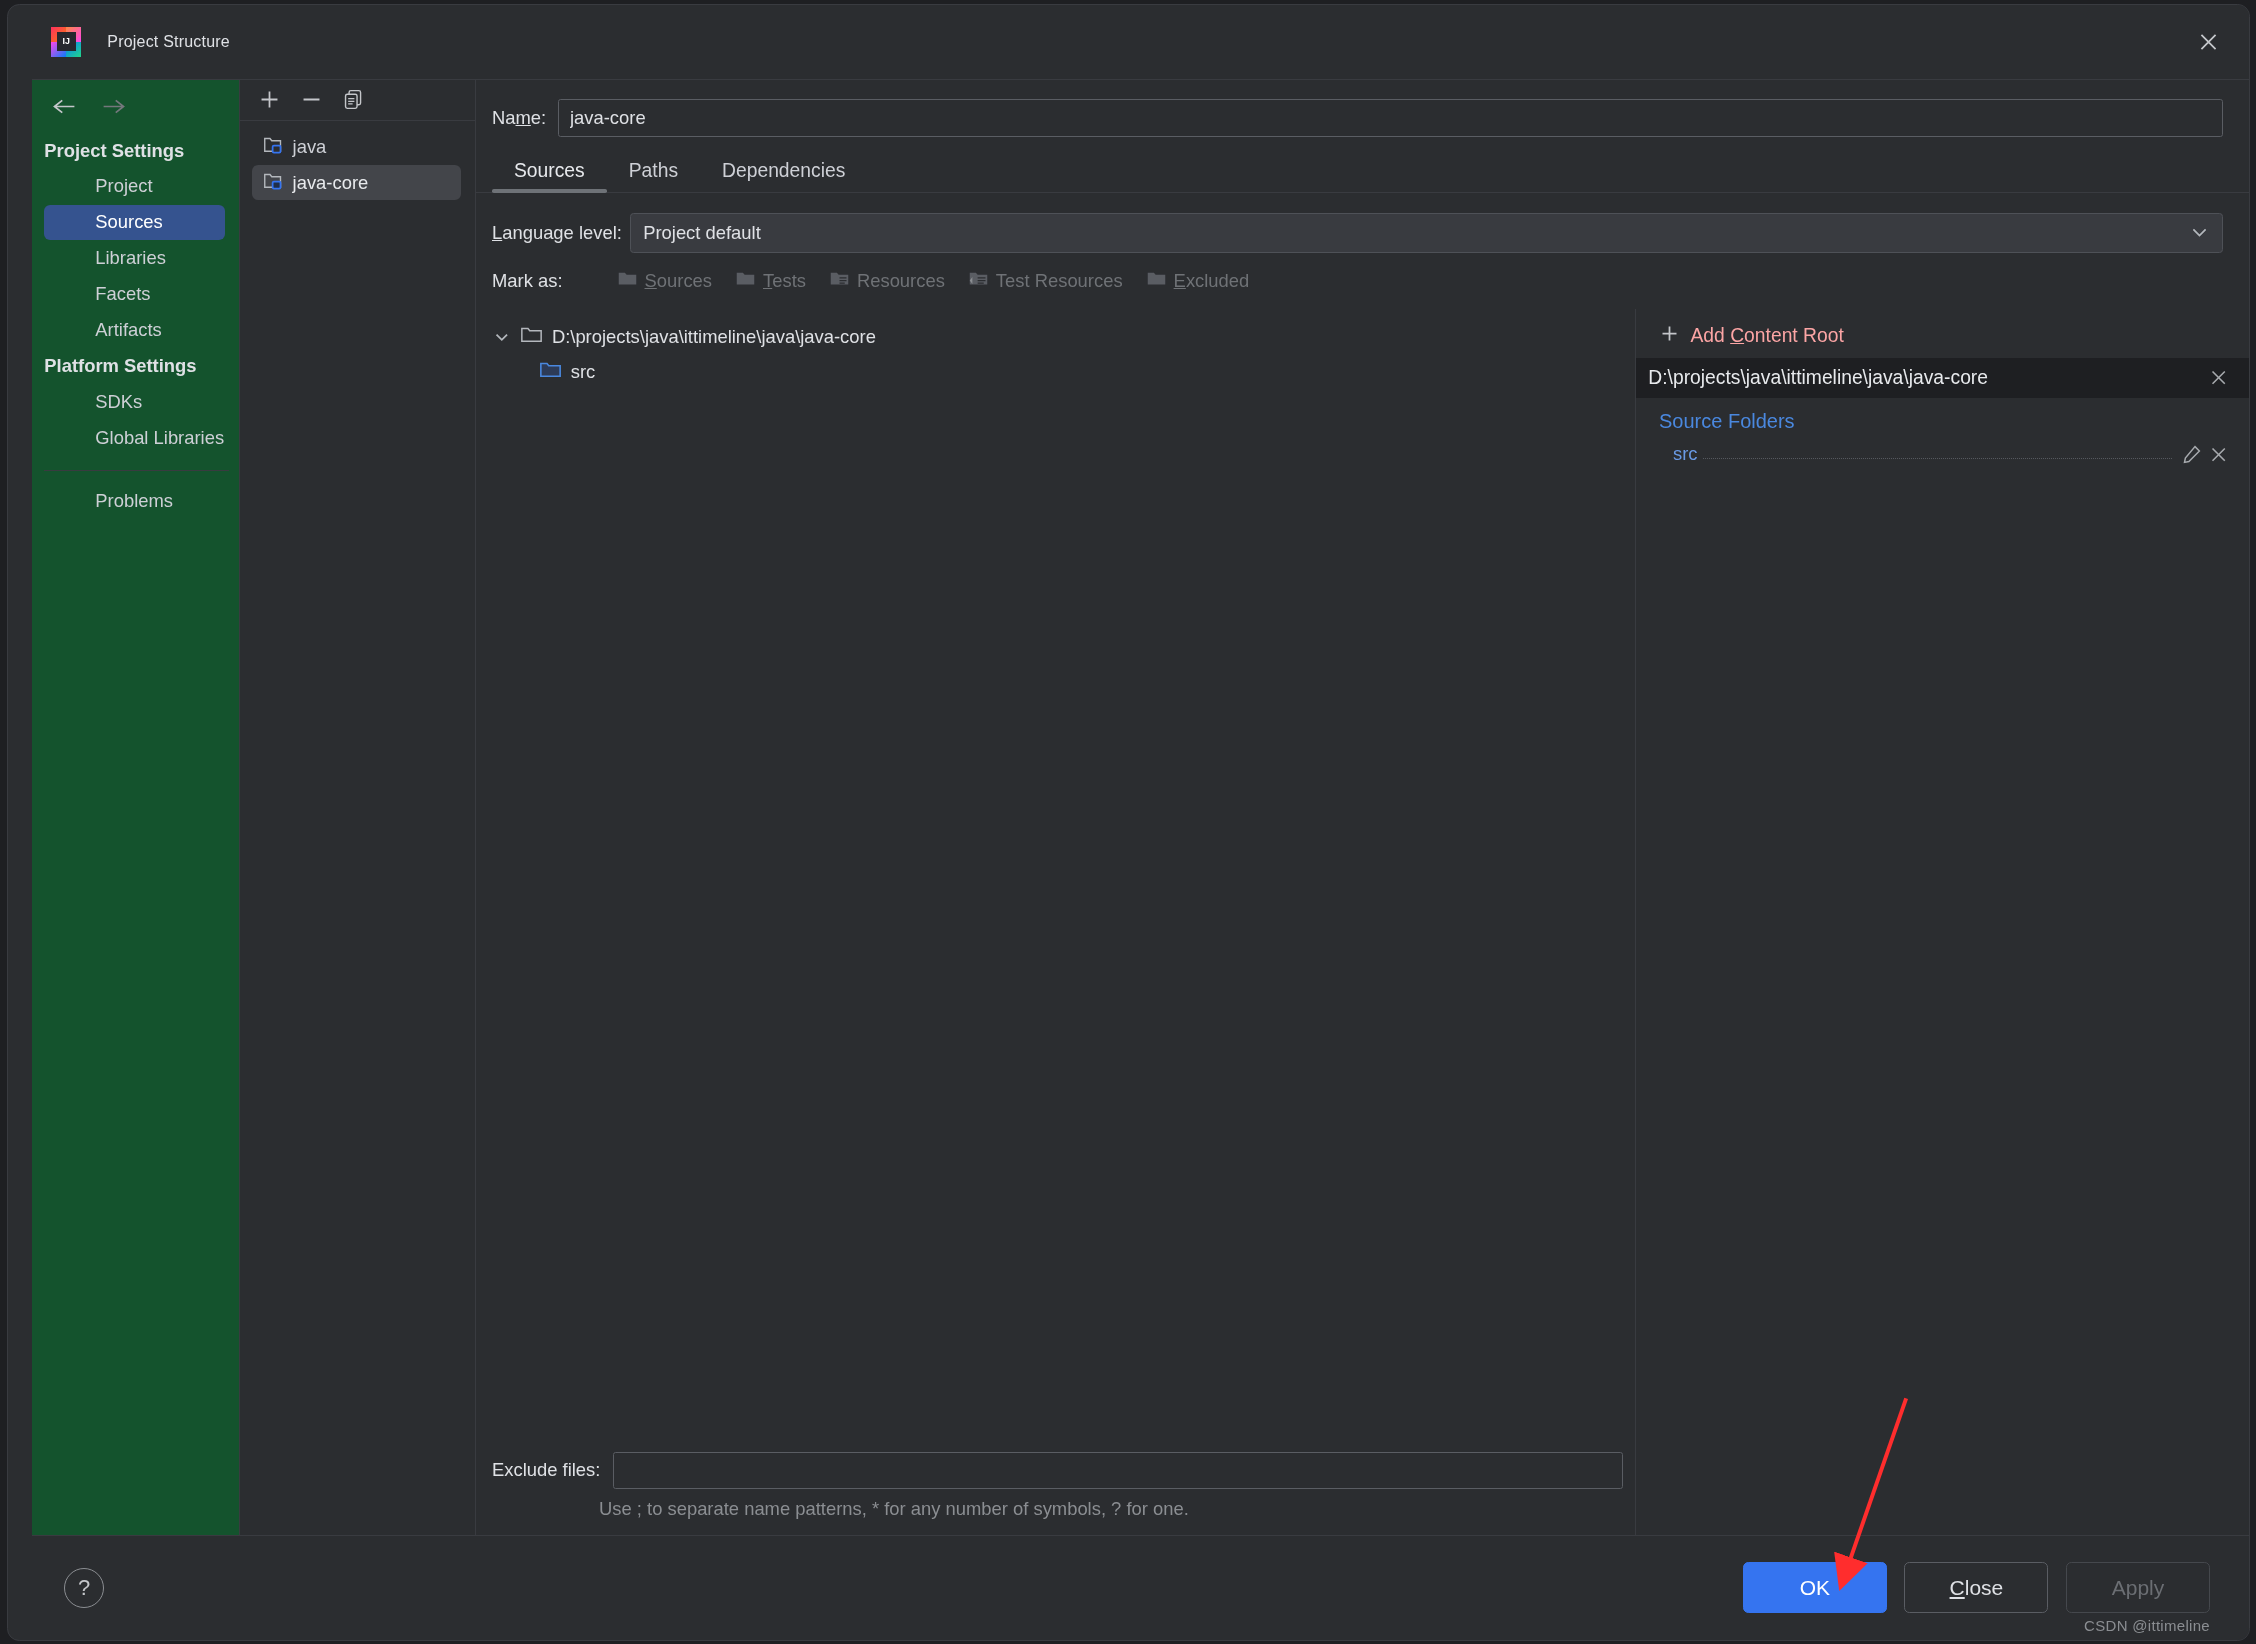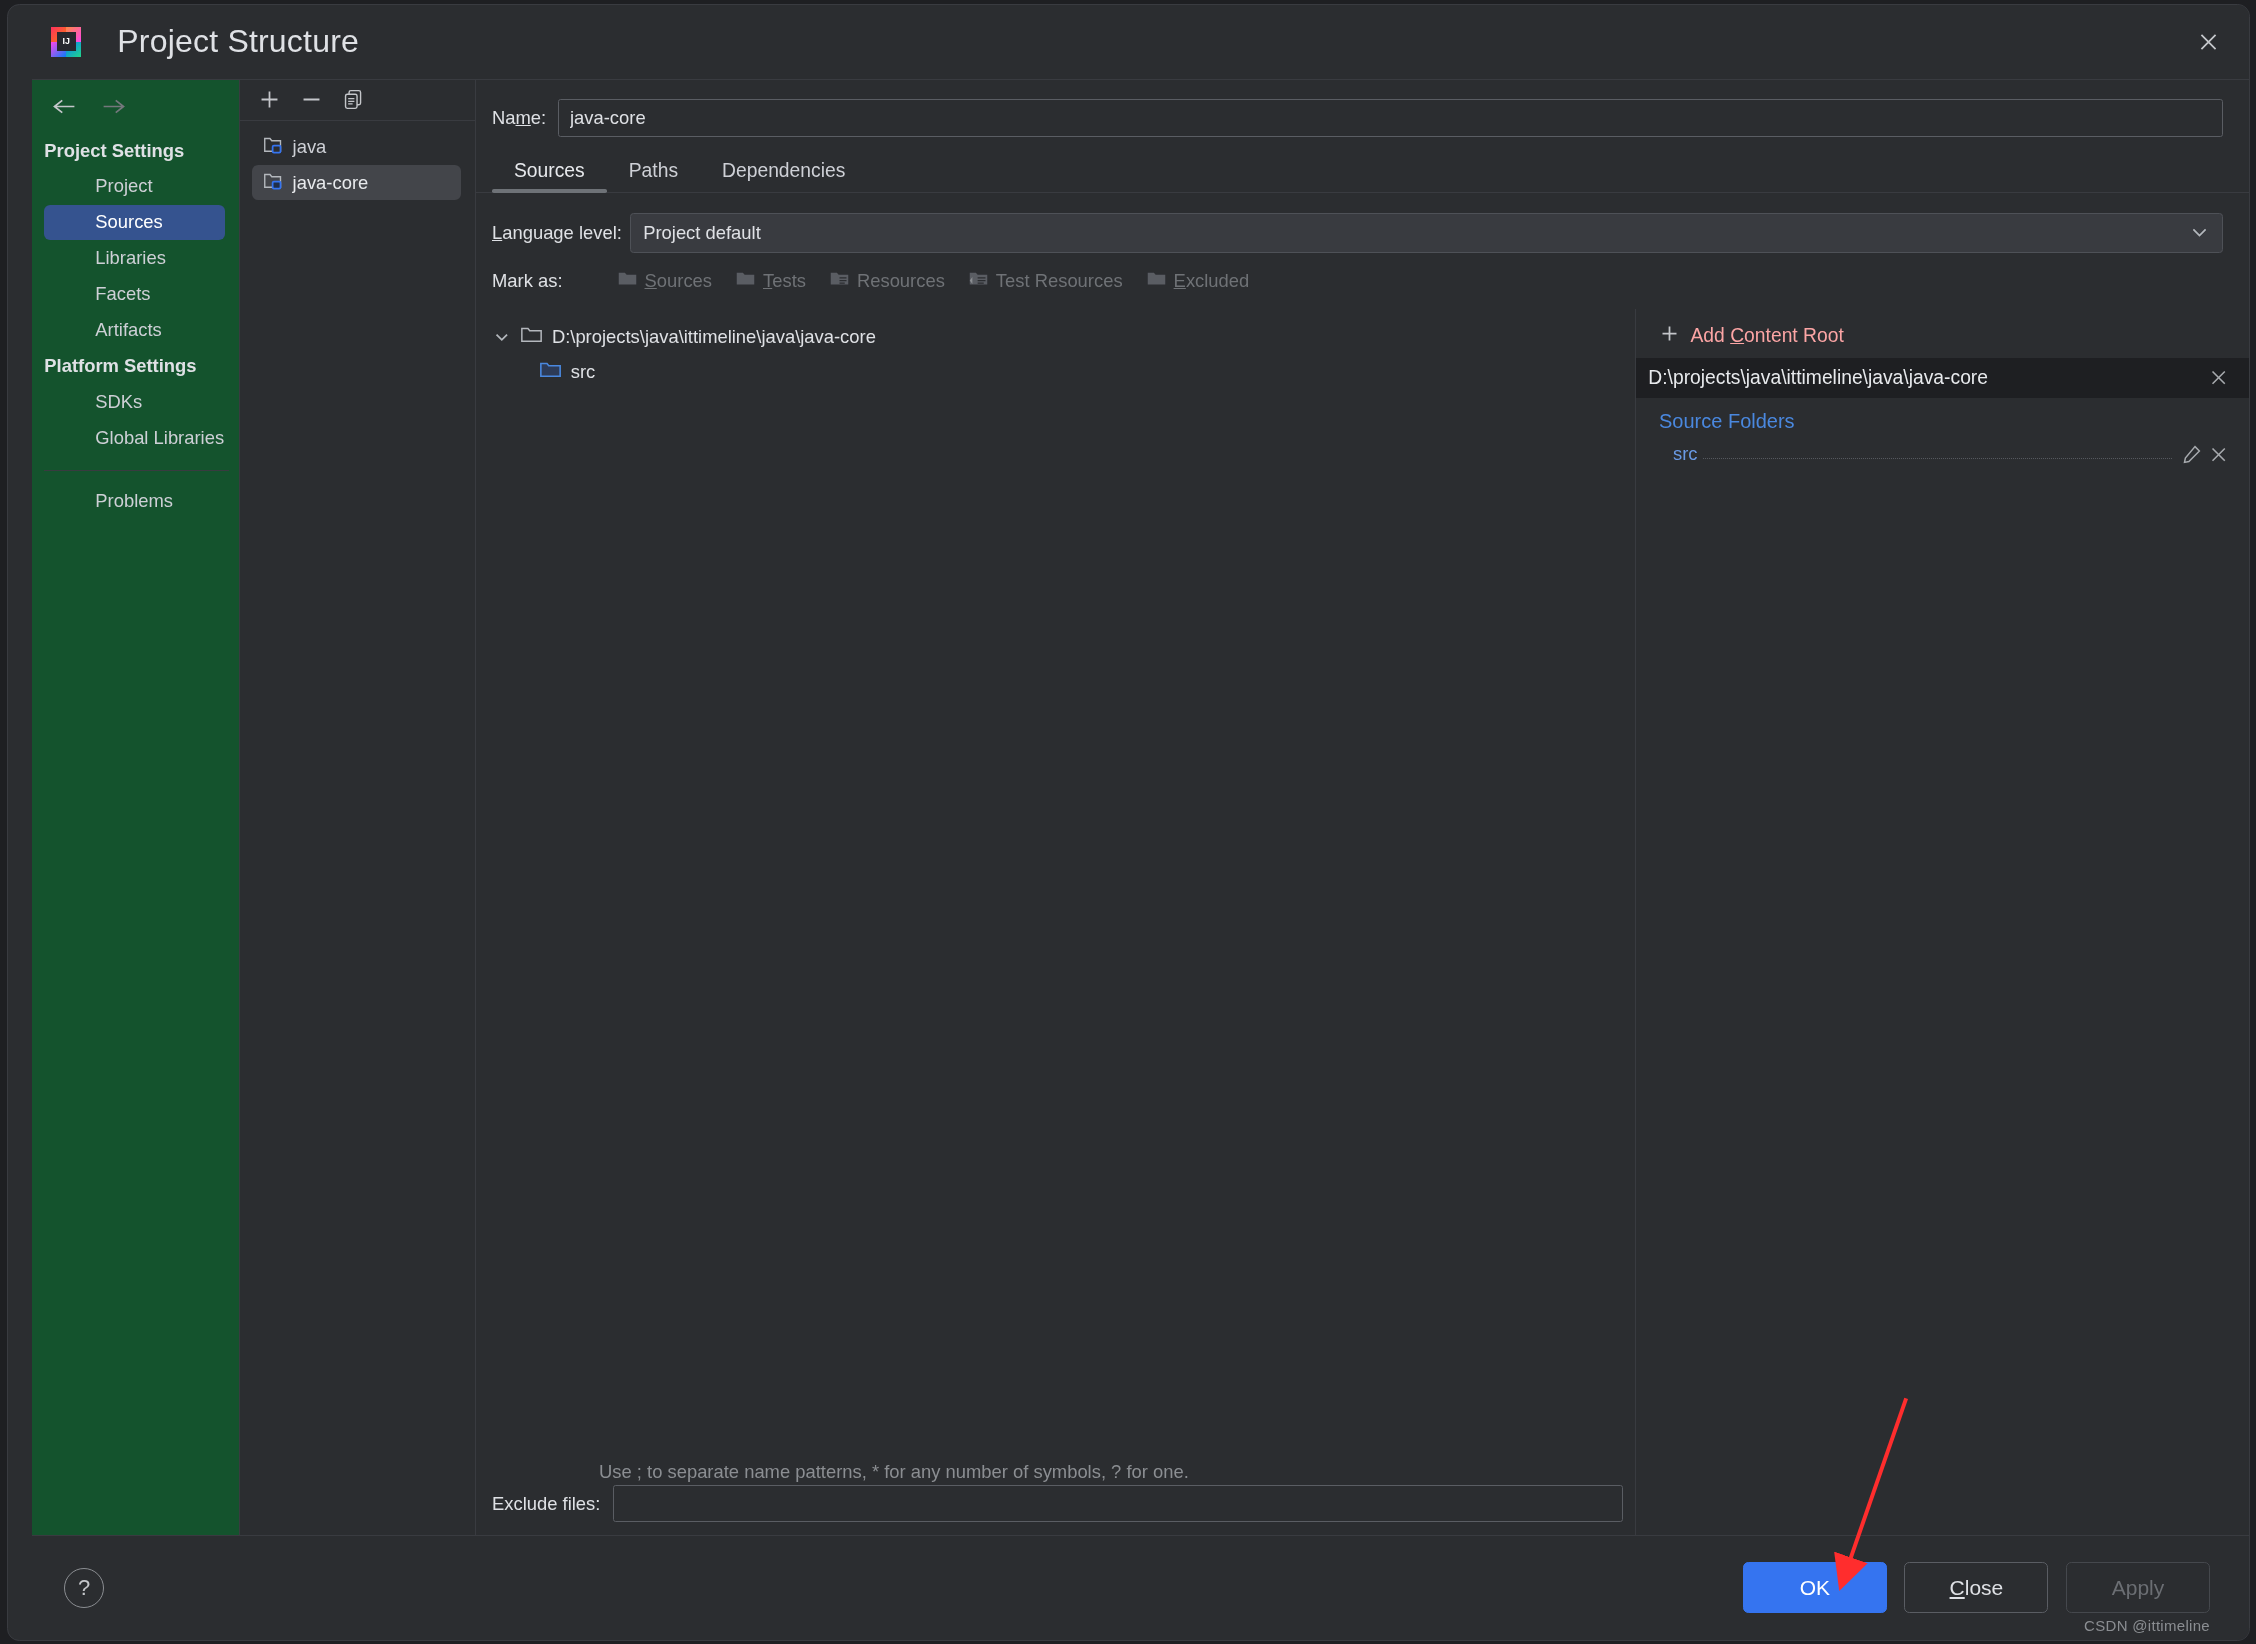--- a/index.html
+++ b/index.html
@@ -62,22 +62,22 @@
     background: #27282e;
     display: flex;
     align-items: center;
     justify-content: center;
     font-size: 8.8px;
     font-weight: bold;
     color: #fff;
     font-family: "Liberation Sans", sans-serif;
   }
   #dialog-title {
-    margin-left: 36px;
-    font-size: 32px;
+    margin-left: 26px;
+    font-size: 16px;
     color: #dfe1e5;
     letter-spacing: 0.2px;
   }
   #close-x {
     position: absolute;
     right: 23px;
     top: 50%;
     transform: translateY(-50%);
     width: 35px; height: 35px;
     display: flex;
@@ -628,25 +628,25 @@
           <div class="tree-row child">
             <span>
               <svg width="23" height="19.3" viewBox="0 0 26 22">
                   <path d="M2 4 h7 l2 2.5 h13 v12 h-22 z" fill="#2d3b57" stroke="#4a88df" stroke-width="1.8"></path>
                 </svg>
             </span>
             <span>src</span>
           </div>
 
           <div id="exclude-block">
-            <div id="exclude-hint">Use ; to separate name patterns, * for any number of symbols, ? for one.</div>
             <div id="exclude-row">
               <span class="field-label">Exclude files:</span>
               <input id="exclude-input" type="text" value="" style="">
             </div>
+            <div id="exclude-hint">Use ; to separate name patterns, * for any number of symbols, ? for one.</div>
           </div>
         </div>
 
         <div id="details">
           <div id="add-root">
             <span>
               <svg width="21" height="21" viewBox="0 0 24 24">
                   <path d="M12 4 L12 20 M4 12 L20 12" stroke="#c4c6ca" stroke-width="2"></path>
                 </svg>
             </span>

